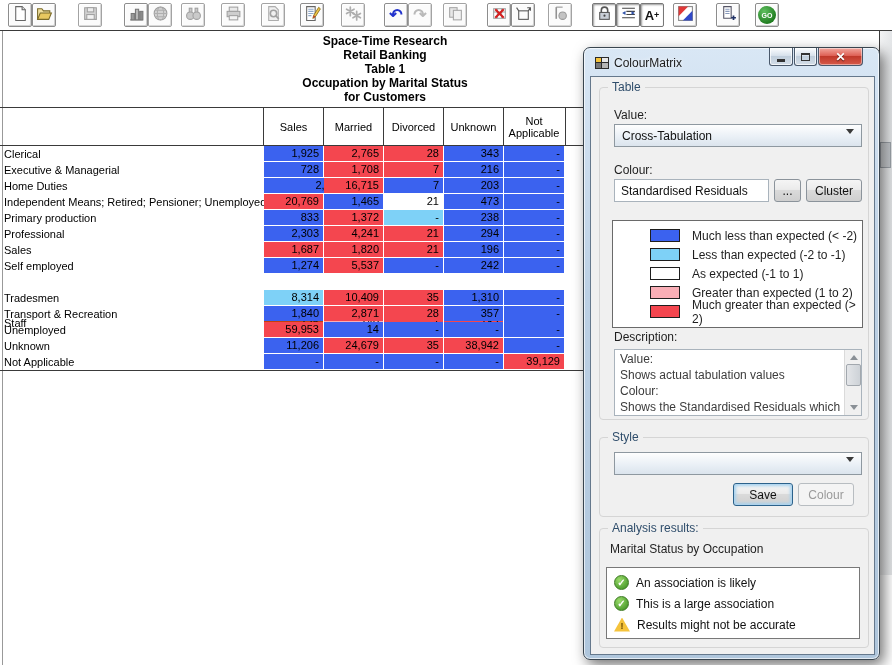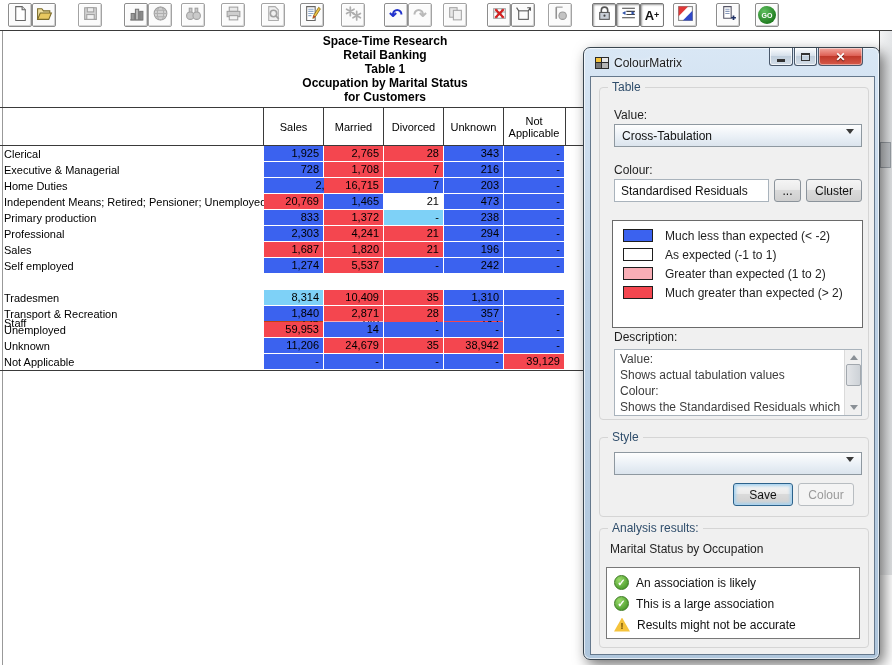--- a/index.html
+++ b/index.html
@@ -77,21 +77,21 @@
   .ctri { width:0; height:0; border-left:4px solid transparent; border-right:4px solid transparent; border-top:5px solid #3A3A3A; }
 
   .tbox { position:absolute; height:23px; border:1px solid #A9B3BC; background:#fff; font-size:12px; color:#111;
           display:flex; align-items:center; padding:0 6px; }
   .w7btn { position:absolute; height:23px; border:1px solid #8B939B; border-radius:3px;
            background:linear-gradient(#F5F5F5,#EBEBEB 45%,#DADADA 50%,#CFCFCF);
            font-size:12px; color:#111; display:flex; align-items:center; justify-content:center; }
   .w7btn.focus { border-color:#2C628B; box-shadow: inset 0 0 3px 2px #A8D2EF; }
   .w7btn.disabled { background:#F4F4F4; border-color:#B8BDC1; color:#9A9A9A; box-shadow:none; }
 
-  #legendbox { position:absolute; left:12px; top:132px; width:251px; height:108px; background:#fff; border:1px solid #6A6A6A; padding-top:5px; }
+  #legendbox { position:absolute; left:12px; top:132px; width:251px; height:108px; background:#fff; border:1px solid #6A6A6A; padding-top:5px;padding-left:27px; }
   .lrow { display:flex; align-items:center; height:19px; padding-left:10px; font-size:12px; color:#1E1E1E; }
   .lswatch { width:30px; height:13px; border:1px solid #1E1E1E; margin-right:12px; flex:0 0 30px; }
 
   #descbox { position:absolute; left:14px; top:261px; width:248px; height:67px; background:#fff; border:1px solid #A9B3BC; }
   #desc-text { position:absolute; left:5px; top:1px; right:20px; font-size:12px; color:#3C3C3C; line-height:16px; white-space:nowrap; overflow:hidden; }
   .dscroll { position:absolute; right:0; top:0; width:17px; height:100%; background:#F0F0F0; border-left:1px solid #DADADA; }
   .dsb-btn { position:absolute; left:2px; width:13px; height:13px; display:flex; align-items:center; justify-content:center; }
   .dsb-thumb { position:absolute; left:1px; top:14px; width:15px; height:22px; background:linear-gradient(to right,#E3E5E8,#CDD2D7); border:1px solid #A2A8AE; border-radius:2px; }
 
   #resbox { position:absolute; left:6px; top:38px; width:254px; height:72px; background:#fff; border:1px solid #787878; padding-top:4px; }
@@ -433,20 +433,24 @@
         </div>
         <div class="w7btn" style="left:174px; top:91px; width:27px">...</div>
         <div class="w7btn" style="left:206px; top:91px; width:56px">Cluster</div>
 
         <div id="legendbox">
             <div class="lrow">
               <span class="lswatch" style="background: rgb(59, 98, 239);"></span>
               <span>Much less than expected (&lt; -2)</span>
             </div>
             <div class="lrow">
+              <span class="lswatch" style="background: rgb(126, 209, 247);"></span>
+              <span>Less than expected (-2 to -1)</span>
+            </div>
+            <div class="lrow">
               <span class="lswatch" style="background: rgb(255, 255, 255);"></span>
               <span>As expected (-1 to 1)</span>
             </div>
             <div class="lrow">
               <span class="lswatch" style="background: rgb(249, 174, 182);"></span>
               <span>Greater than expected (1 to 2)</span>
             </div>
             <div class="lrow">
               <span class="lswatch" style="background: rgb(244, 70, 79);"></span>
               <span>Much greater than expected (&gt; 2)</span>

